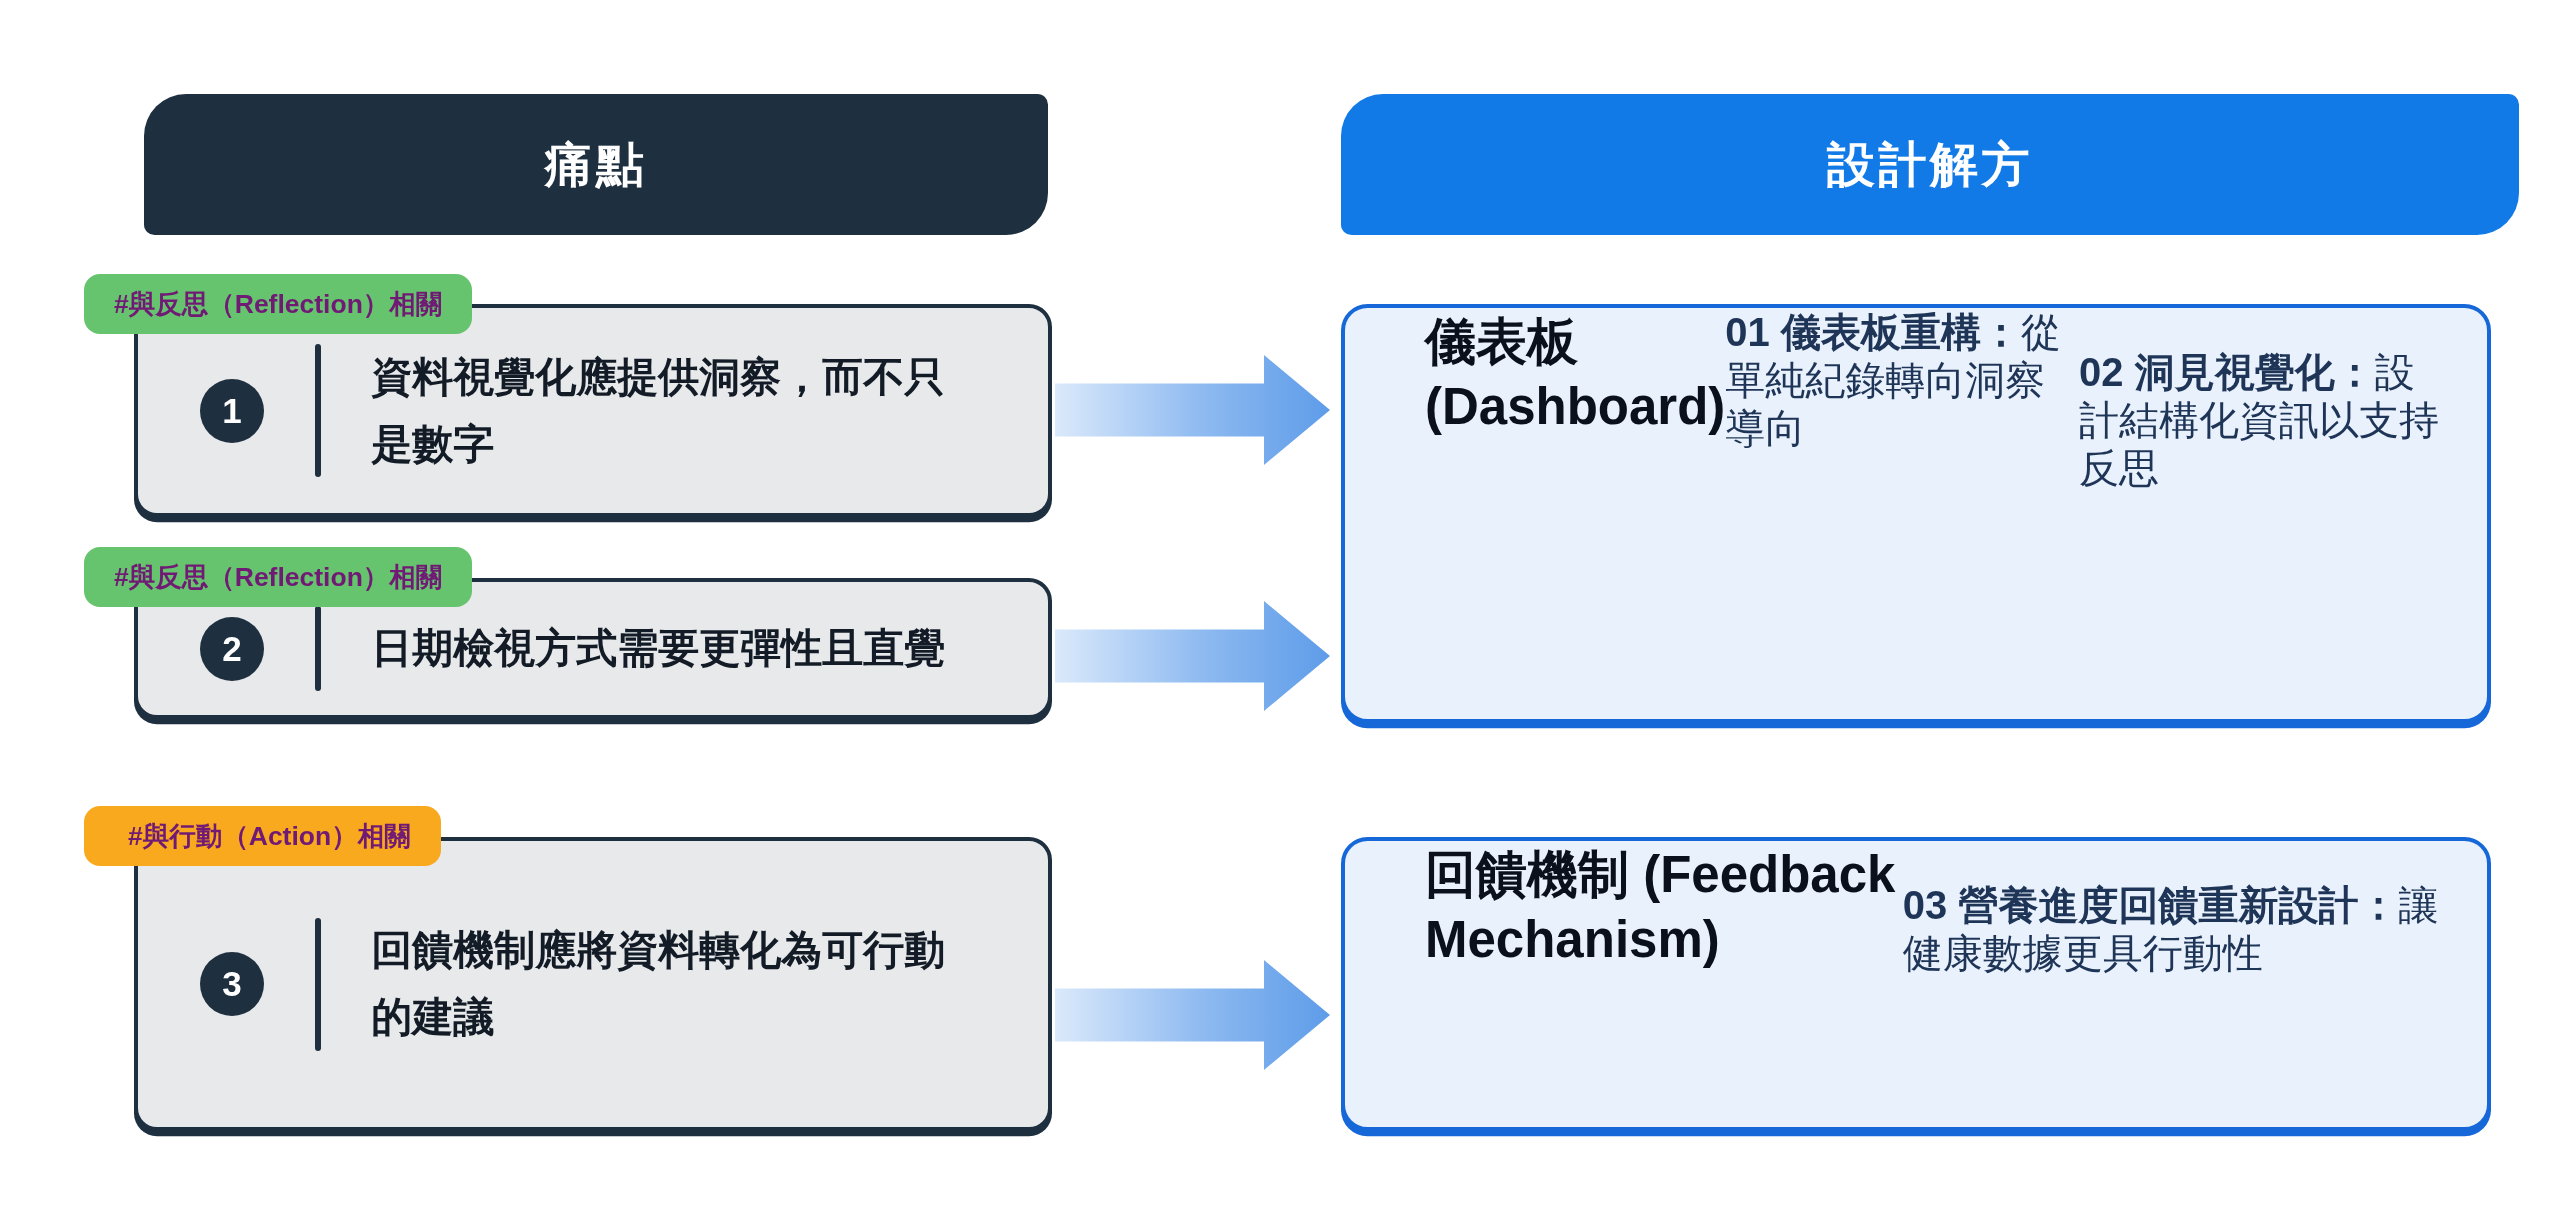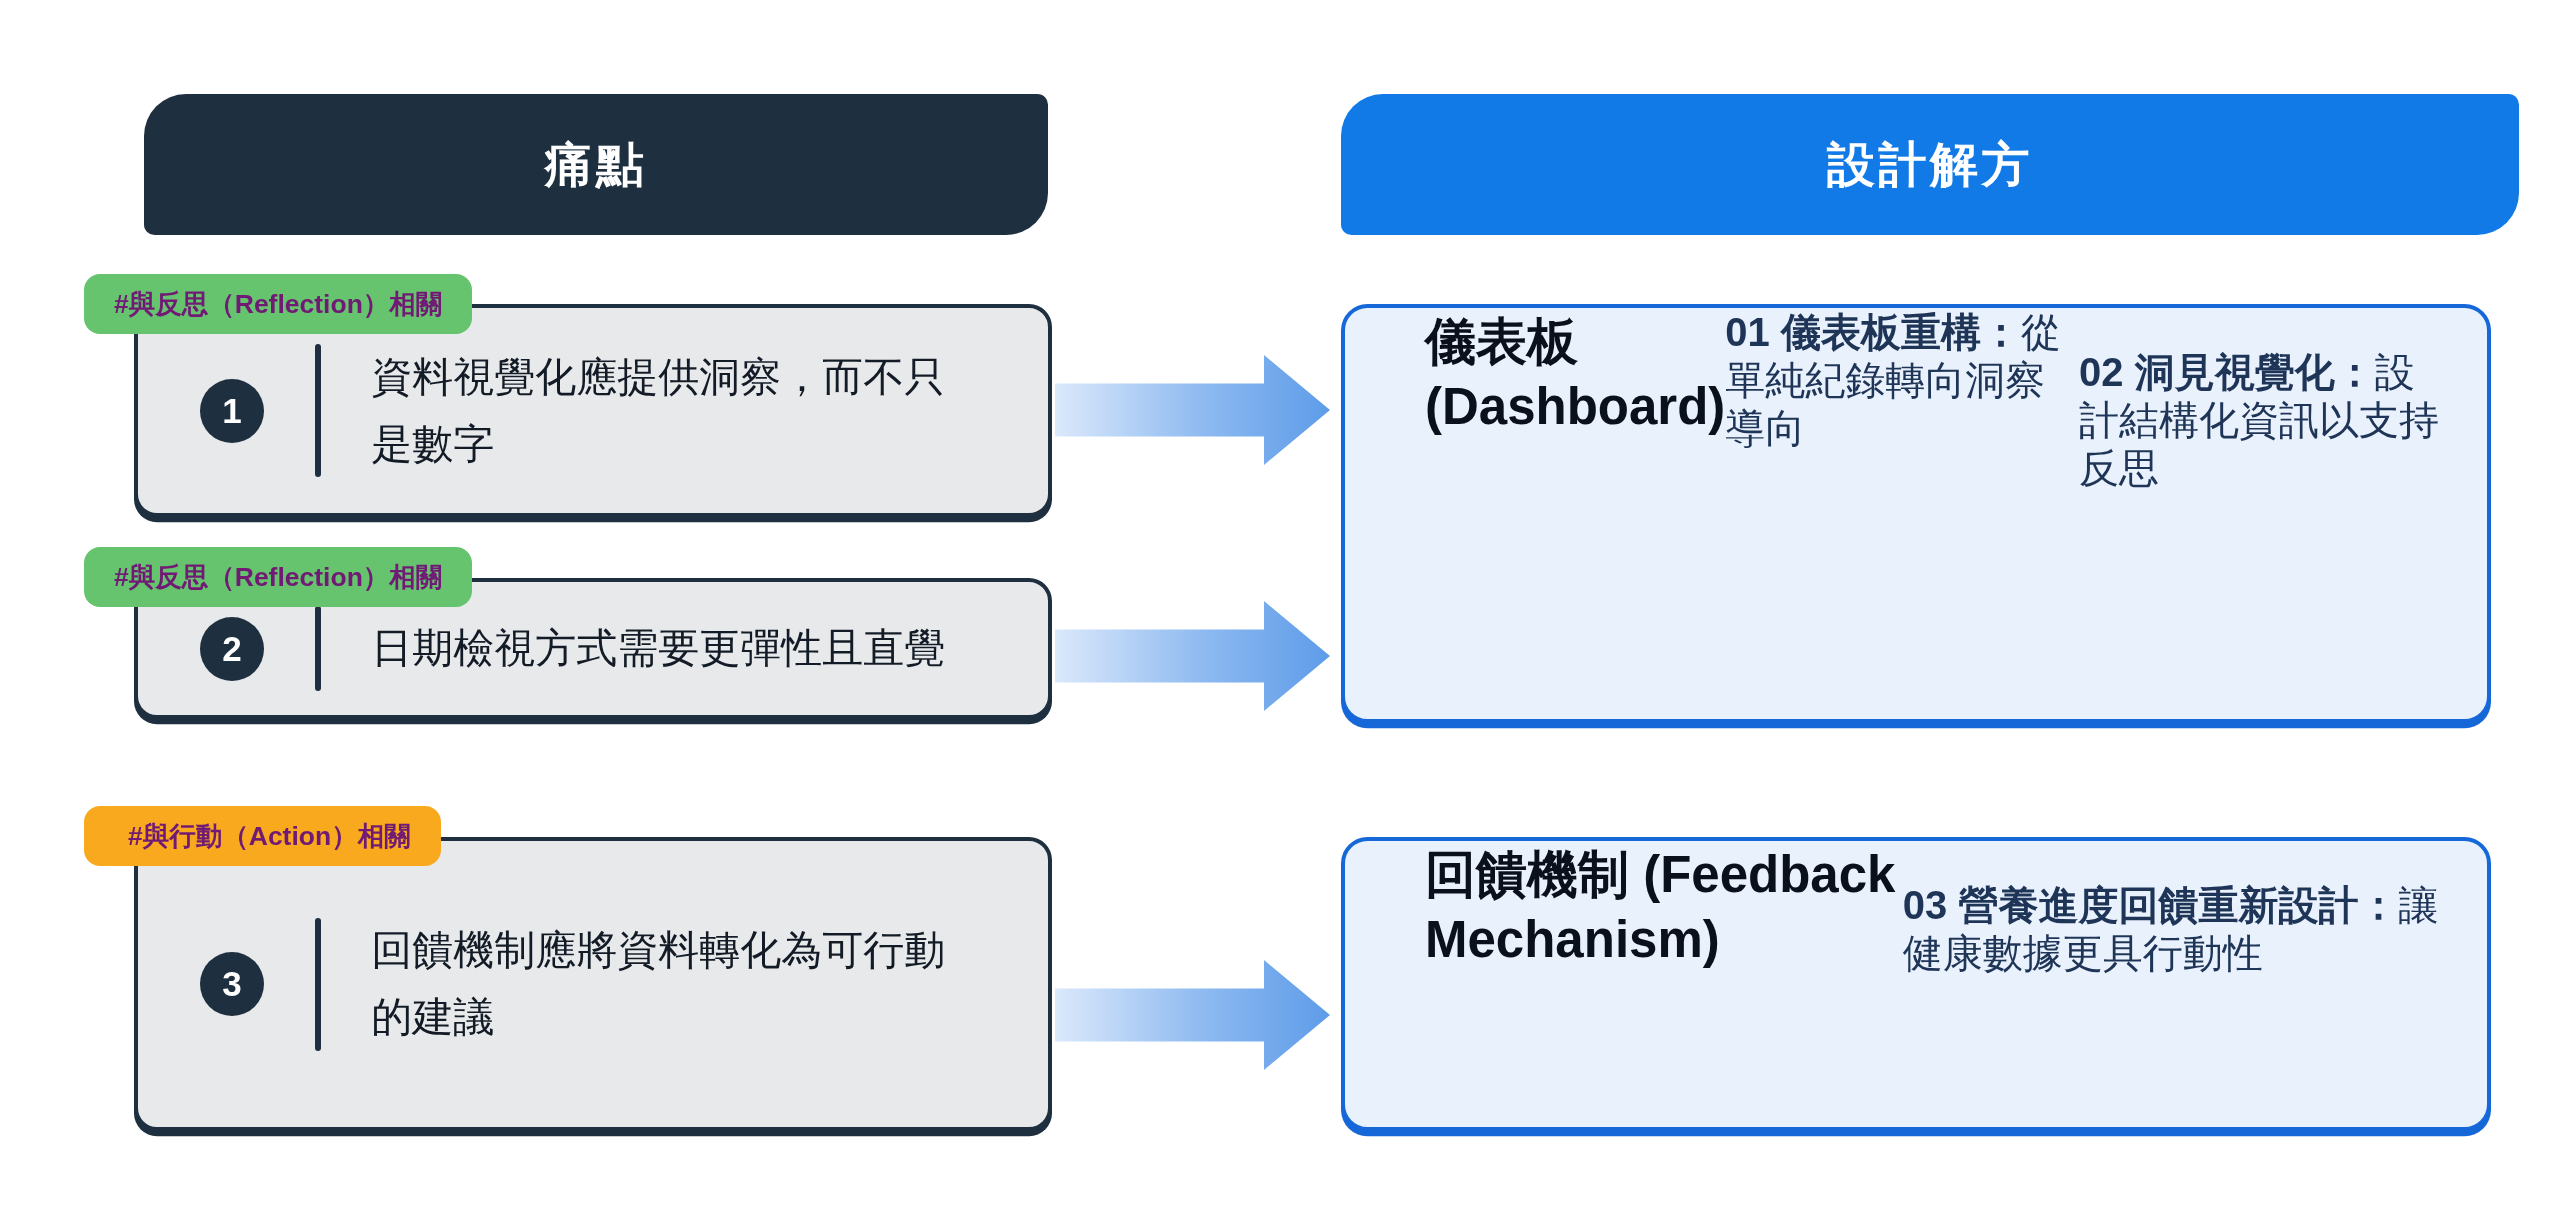--- a/index.html
+++ b/index.html
@@ -28,21 +28,21 @@
              padding-left:62px;z-index:2;box-shadow:0 5.3px 0 #1e2f3f;}
   .pain-card--1{top:304px;height:213px;}
   .pain-card--2{top:578px;height:141px;}
   .pain-card--3{top:837px;height:294px;}
 
   .badge{width:64px;height:64px;border-radius:50%;background:#1e2f3f;color:#ffffff;
          display:flex;align-items:center;justify-content:center;font-size:35px;font-weight:bold;flex:0 0 auto;}
   .vdivider{width:6.2px;background:#1e2f3f;border-radius:3.5px;margin:0 50px 0 51px;flex:0 0 auto;}
   .vdivider--tall{height:133px;}
   .vdivider--short{height:85px;}
-  .pain-text{color:#131c26;font-size:41px;font-weight:normal;line-height:67px;}
+  .pain-text{color:#131c26;font-size:41px;font-weight:bold;line-height:67px;}
   .pain-text .line{display:block;}
 
   
   .arrow{position:absolute;left:1055px;width:275px;height:110px;
          background:linear-gradient(90deg,#dbe9fb 0%,#8cb9f0 55%,#5e9ce9 100%);
          clip-path:polygon(0 26%,76% 26%,76% 0,100% 50%,76% 100%,76% 74%,0 74%);}
   .arrow--1{top:355px;}
   .arrow--2{top:601px;}
   .arrow--3{top:960px;}
 

